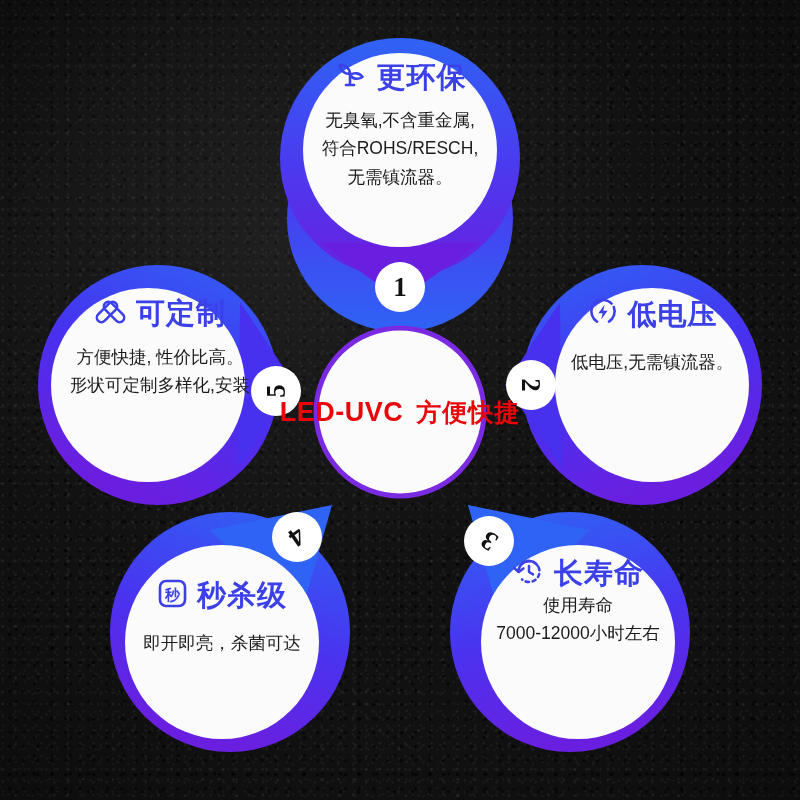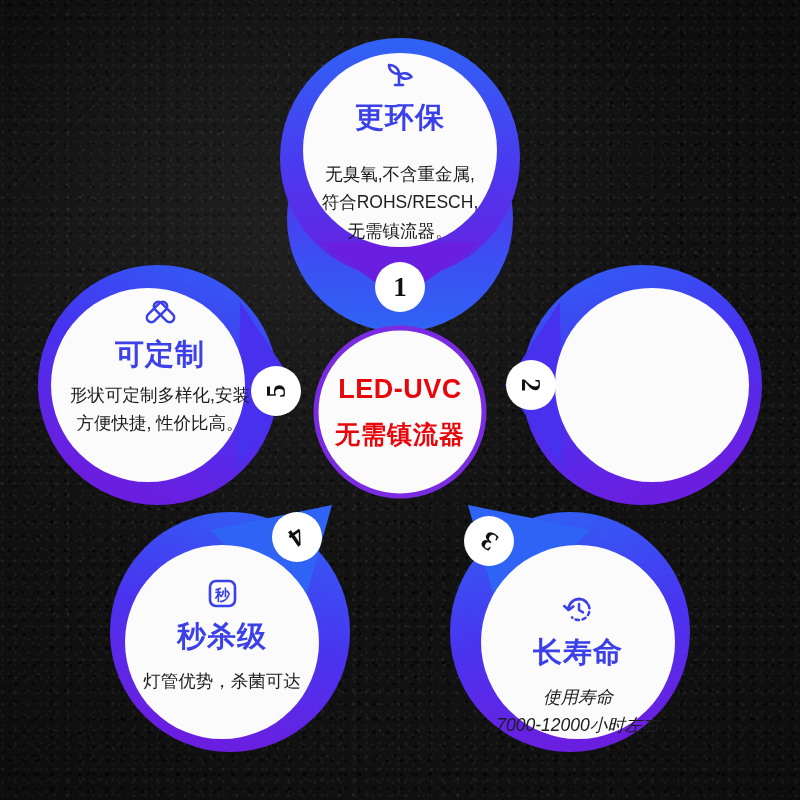--- a/index.html
+++ b/index.html
@@ -33,29 +33,29 @@
       radial-gradient(ellipse 78% 70% at 36% 30%, rgba(90,90,95,.20), rgba(0,0,0,0) 62%),
       radial-gradient(ellipse 120% 110% at 50% 50%, rgba(0,0,0,0) 38%, rgba(0,0,0,.72) 100%);
   }
 
   svg.flower{position:absolute;left:0;top:0;width:800px;height:800px;}
 
   
   .petal-text{position:absolute;text-align:center;color:#1b1b1b;}
   .head{
     display:flex;align-items:center;justify-content:center;gap:9px;
-    color:#3b40e8;font-weight:bold;white-space:nowrap;flex-direction:column;
+    color:#3b40e8;font-weight:bold;white-space:nowrap;
   }
   .head .title{font-size:29px;letter-spacing:1px;line-height:1;}
   .body-line{
     font-size:17.5px;line-height:1.62;color:#1c1c1c;white-space:nowrap;
     font-weight:500;
   }
   .center-label{
-    position:absolute;display:flex;flex-direction:column;align-items:center;
+    position:absolute;display:flex;align-items:center;
     justify-content:center;gap:13px;color:#e8060b;font-weight:bold;
     white-space:nowrap;
   }
   .center-label .l1{font-size:27px;letter-spacing:.5px;}
   .center-label .l2{font-size:25px;letter-spacing:1px;}
   .badge-num{
     position:absolute;display:flex;align-items:center;justify-content:center;
     font-size:27px;font-weight:bold;color:#111;font-family:"Liberation Serif",serif;
   }
   .icon-box{display:block;flex:0 0 auto;}
@@ -165,85 +165,103 @@
           <g fill="none" stroke="#3b40e8" stroke-width="2.6" stroke-linecap="round" stroke-linejoin="round">
             <path d="M16 24 L16 13"></path>
             <path d="M16 14 C10 14 6 10 6 5 C12 5 16 9 16 14 Z"></path>
             <path d="M16.5 15 C20 12 26 13 28.5 17 C23.5 20 18 19 16.5 15 Z"></path>
             <path d="M12 25 L20 25"></path>
           </g>
         </svg>
       </span>
       <span class="title">更环保</span>
     </div>
-    <div style="margin-top:28px;">
+    <div style="margin-top:12px;">
       <div class="body-line">无臭氧,不含重金属,</div>
       <div class="body-line">符合ROHS/RESCH,</div>
       <div class="body-line">无需镇流器。</div>
     </div>
   </div>
 
-
-  <div class="petal-text" style="left:431px;top:594px;width:294px;">
+  <div class="petal-text" style="left:505px;top:296px;width:294px;">
+    <div class="head">
+      <span class="icon-box">
+        <svg width="32" height="32" viewBox="0 0 32 32">
+          <g fill="none" stroke="#3b40e8" stroke-width="2.6" stroke-linecap="round">
+            <path d="M7.5 7.5 A12 12 0 0 1 24.5 7.5"></path>
+            <path d="M26.8 11 A12 12 0 0 1 22 25.6"></path>
+            <path d="M10 25.6 A12 12 0 0 1 5.2 11"></path>
+          </g>
+          <path d="M17.6 8.5 L11.4 17.2 L15.6 17.2 L14.2 23.6 L20.6 14.8 L16.3 14.8 Z" fill="#3b40e8"></path>
+        </svg>
+      </span>
+      <span class="title">低电压</span>
+    </div>
+    <div style="margin-top:16px;">
+      <div class="body-line">低电压,无需镇流器。</div>
+    </div>
+  </div>
+
+  <div class="petal-text" style="left:431px;top:556px;width:294px;">
     <div class="head">
       <span class="icon-box">
         <svg width="33" height="31" viewBox="0 0 33 31">
           <g fill="none" stroke="#3b40e8" stroke-width="2.5" stroke-linecap="round" stroke-linejoin="round">
             <path d="M6.5 15.5 A10.5 10.5 0 1 1 10 23.4" stroke-dasharray="3.4 3.6"></path>
             <path d="M6.5 15.5 A10.5 10.5 0 0 1 17 5"></path>
             <path d="M17 5 A10.5 10.5 0 0 1 25.5 9.6"></path>
             <path d="M6.7 16 L2.2 12 M6.7 16 L11.4 12.4"></path>
             <path d="M17 10 L17 16 L21 18.4"></path>
           </g>
         </svg>
       </span>
       <span class="title">长寿命</span>
     </div>
-    <div style="margin-top:16px;font-style:italic;">
+    <div style="">
       <div class="body-line">使用寿命</div>
       <div class="body-line">7000-12000小时左右</div>
     </div>
   </div>
 
   <div class="petal-text" style="left:75px;top:578px;width:294px;">
     <div class="head">
       <span class="icon-box">
         <svg width="31" height="31" viewBox="0 0 31 31">
           <rect x="3" y="3" width="25" height="25" rx="6" ry="6" fill="none" stroke="#3b40e8" stroke-width="2.6"></rect>
           <text x="15.5" y="22" text-anchor="middle" font-family="'DejaVu Sans',sans-serif" font-size="15" font-weight="bold" fill="#3b40e8">秒</text>
         </svg>
       </span>
       <span class="title">秒杀级</span>
     </div>
     <div style="margin-top:16px;">
-      <div class="body-line">灯管优势，杀菌可达</div>
+      <div class="body-line">即开即亮，杀菌可达</div>
     </div>
   </div>
 
   <div class="petal-text" style="left:13px;top:296px;width:294px;">
     <div class="head">
       <span class="icon-box">
         <svg width="33" height="31" viewBox="0 0 33 31">
           <g fill="none" stroke="#3b40e8" stroke-width="2.5" stroke-linejoin="round">
             <rect x="0.5" y="11.5" width="25" height="9" rx="4.5" transform="rotate(-45 13 16)"></rect>
             <rect x="7.5" y="11.5" width="25" height="9" rx="4.5" transform="rotate(45 20 16)"></rect>
           </g>
         </svg>
       </span>
       <span class="title">可定制</span>
     </div>
     <div style="margin-top:12px;">
+      <div class="body-line">方便快捷, 性价比高。</div>
       <div class="body-line">形状可定制多样化,安装</div>
-      <div class="body-line">方便快捷, 性价比高。</div>
     </div>
   </div>
 
   <div class="center-label" style="left:300px;top:358px;width:200px;height:108px;">
     <span class="l1">LED-UVC</span>
-    <span class="l2">无需镇流器</span>
+    <span class="l2">方便快捷</span>
   </div>
 
   <div class="badge-num" style="left:375px;top:262px;width:50px;height:50px;">
     <span>1</span>
   </div>
   <div class="badge-num" style="left:506px;top:360px;width:50px;height:50px;transform:rotate(90deg);">
     <span>2</span>
   </div>
   <div class="badge-num" style="left:464px;top:516px;width:50px;height:50px;transform:rotate(215deg);">
     <span>3</span>

